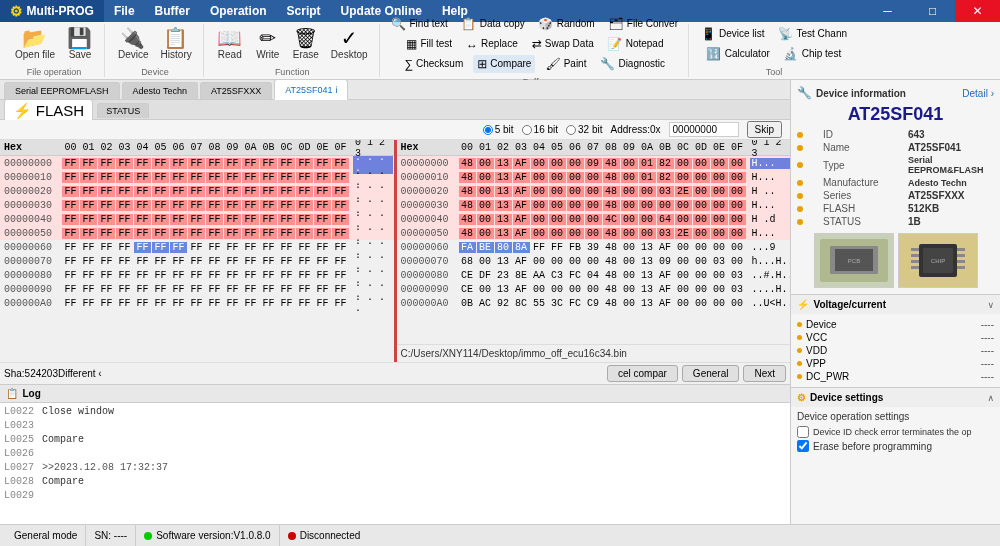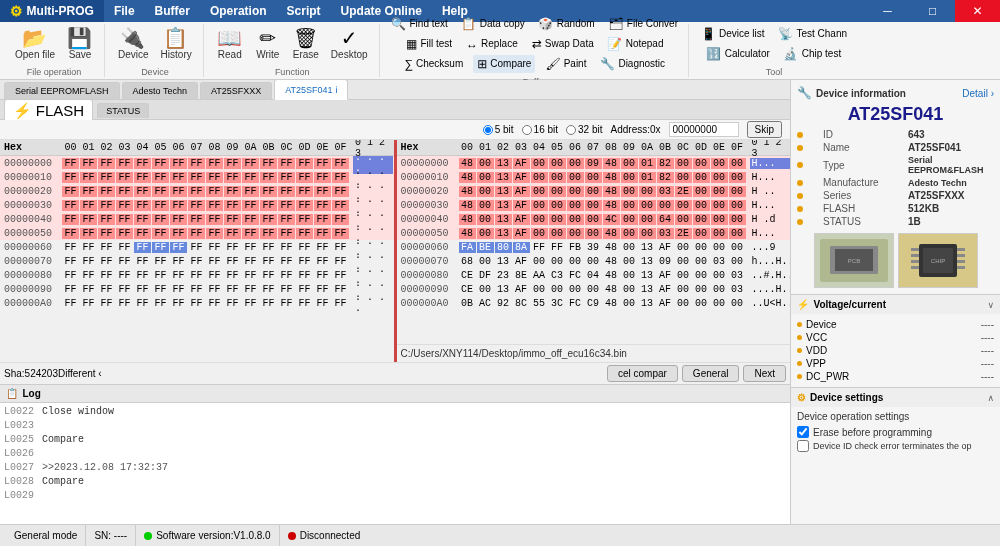--- a/index.html
+++ b/index.html
@@ -1044,26 +1044,26 @@
         <div class="collapsible-header">
           <div class="collapsible-title">
             <span class="settings-icon">⚙</span>
             <span>Device settings</span>
           </div>
           <span class="chevron">∧</span>
         </div>
         <div class="settings-content">
           <div class="settings-label">Device operation settings</div>
           <div class="settings-checkbox">
+            <input type="checkbox" style="width: 12px; height: 12px; margin: 0px;">
+            <span class="settings-checkbox-label" style="font-size:9px;">Device ID check error terminates the op</span>
+          </div>
+          <div class="settings-checkbox">
             <input type="checkbox" checked="" style="width: 12px; height: 12px; margin: 0px;">
             <span class="settings-checkbox-label">Erase before programming</span>
-          </div>
-          <div class="settings-checkbox">
-            <input type="checkbox" style="width: 12px; height: 12px; margin: 0px;">
-            <span class="settings-checkbox-label" style="font-size:9px;">Device ID check error terminates the op</span>
           </div>
         </div>
       </div>
     </div>
   </div>
 
   <div class="status-bar">
     <div class="status-item">
       <span>General mode</span>
     </div>

